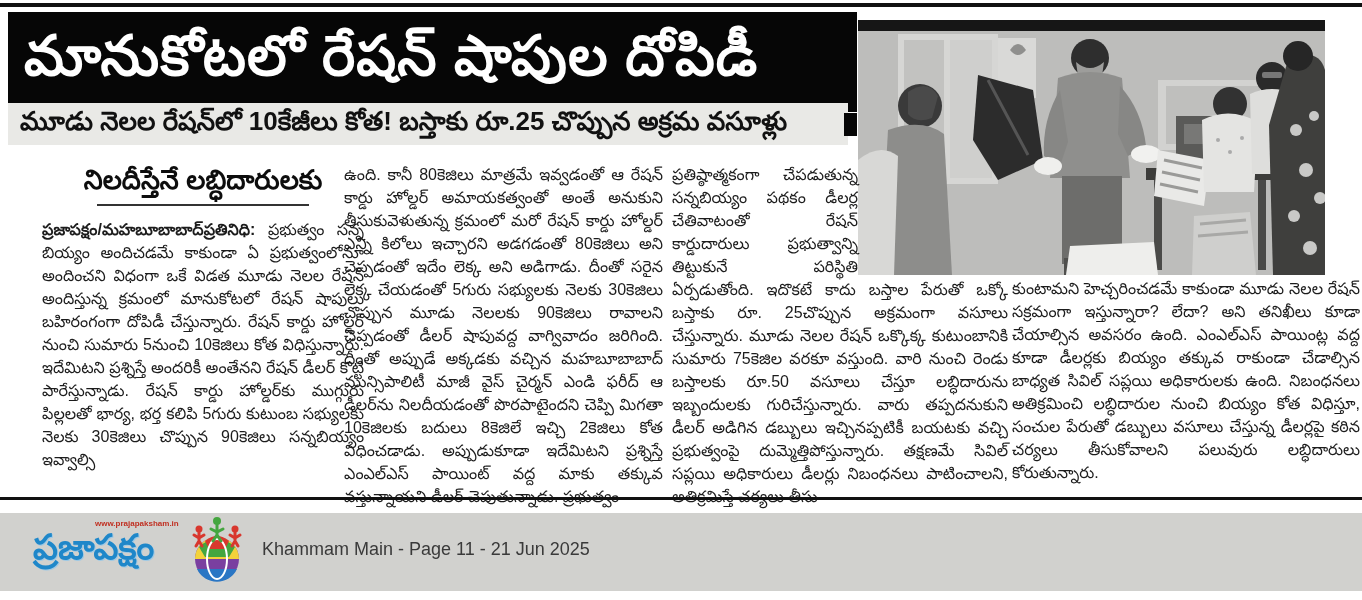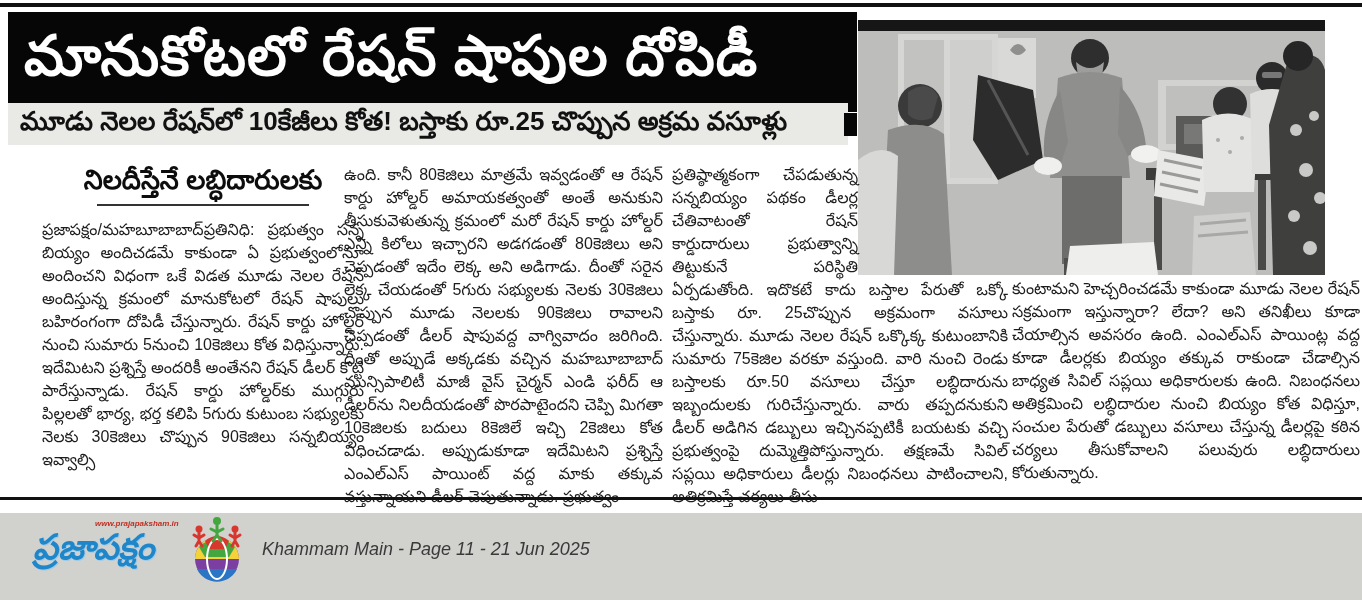--- a/index.html
+++ b/index.html
@@ -28,24 +28,24 @@
   .col{position:absolute;color:#1c1c1c;font-size:16px;line-height:23px;text-align:justify;}
   .col1{left:10px;top:160px;width:322px;margin-left:32px;}
   .col2{left:344px;top:163px;width:319px;}
   .col3{left:672px;top:163px;width:336px;}
   .col4{left:1012px;top:277px;width:348px;}
   .col p{margin:0;}
   .col-subhead{
     text-align:center;font-size:27px;line-height:36px;font-weight:700;color:#0d0d0d;margin:2px 0 6px 0;
   }
   .subhead-rule{width:212px;height:0;border-bottom:2px solid #333;margin:2px auto 12px auto;}
-  .dateline{font-weight:400;}
+  .dateline{font-weight:700;}
   .photo-spacer{float:right;width:150px;height:115px;}
   .bottom-rule{position:absolute;left:0;top:497px;width:1362px;height:3px;background:#111;}
-  .footer{position:absolute;left:0;top:513px;width:1362px;height:87px;background:#d1d1ce;font-style:italic;}
+  .footer{position:absolute;left:0;top:513px;width:1362px;height:78px;background:#d1d1ce;}
   .logo-block{position:absolute;left:33px;top:2px;width:230px;height:83px;}
   .logo-url{position:absolute;left:62px;top:4px;font-size:8px;color:#c03022;font-weight:700;}
   .logo-text{
     position:absolute;left:0px;top:6px;font-size:35px;line-height:52px;font-weight:700;color:#1f87c9;
     text-shadow:1px 1px 0 #9fc9e4;white-space:nowrap;
   }
   .logo-tagline{position:absolute;left:52px;top:60px;font-size:11px;color:#f5891f;font-weight:700;white-space:nowrap;margin-top:32px;}
   .logo-icon{position:absolute;left:152px;top:0px;}
   .footer-info{position:absolute;left:262px;top:24px;color:#3a3a3a;font-size:18px;line-height:25px;}
 </style>

